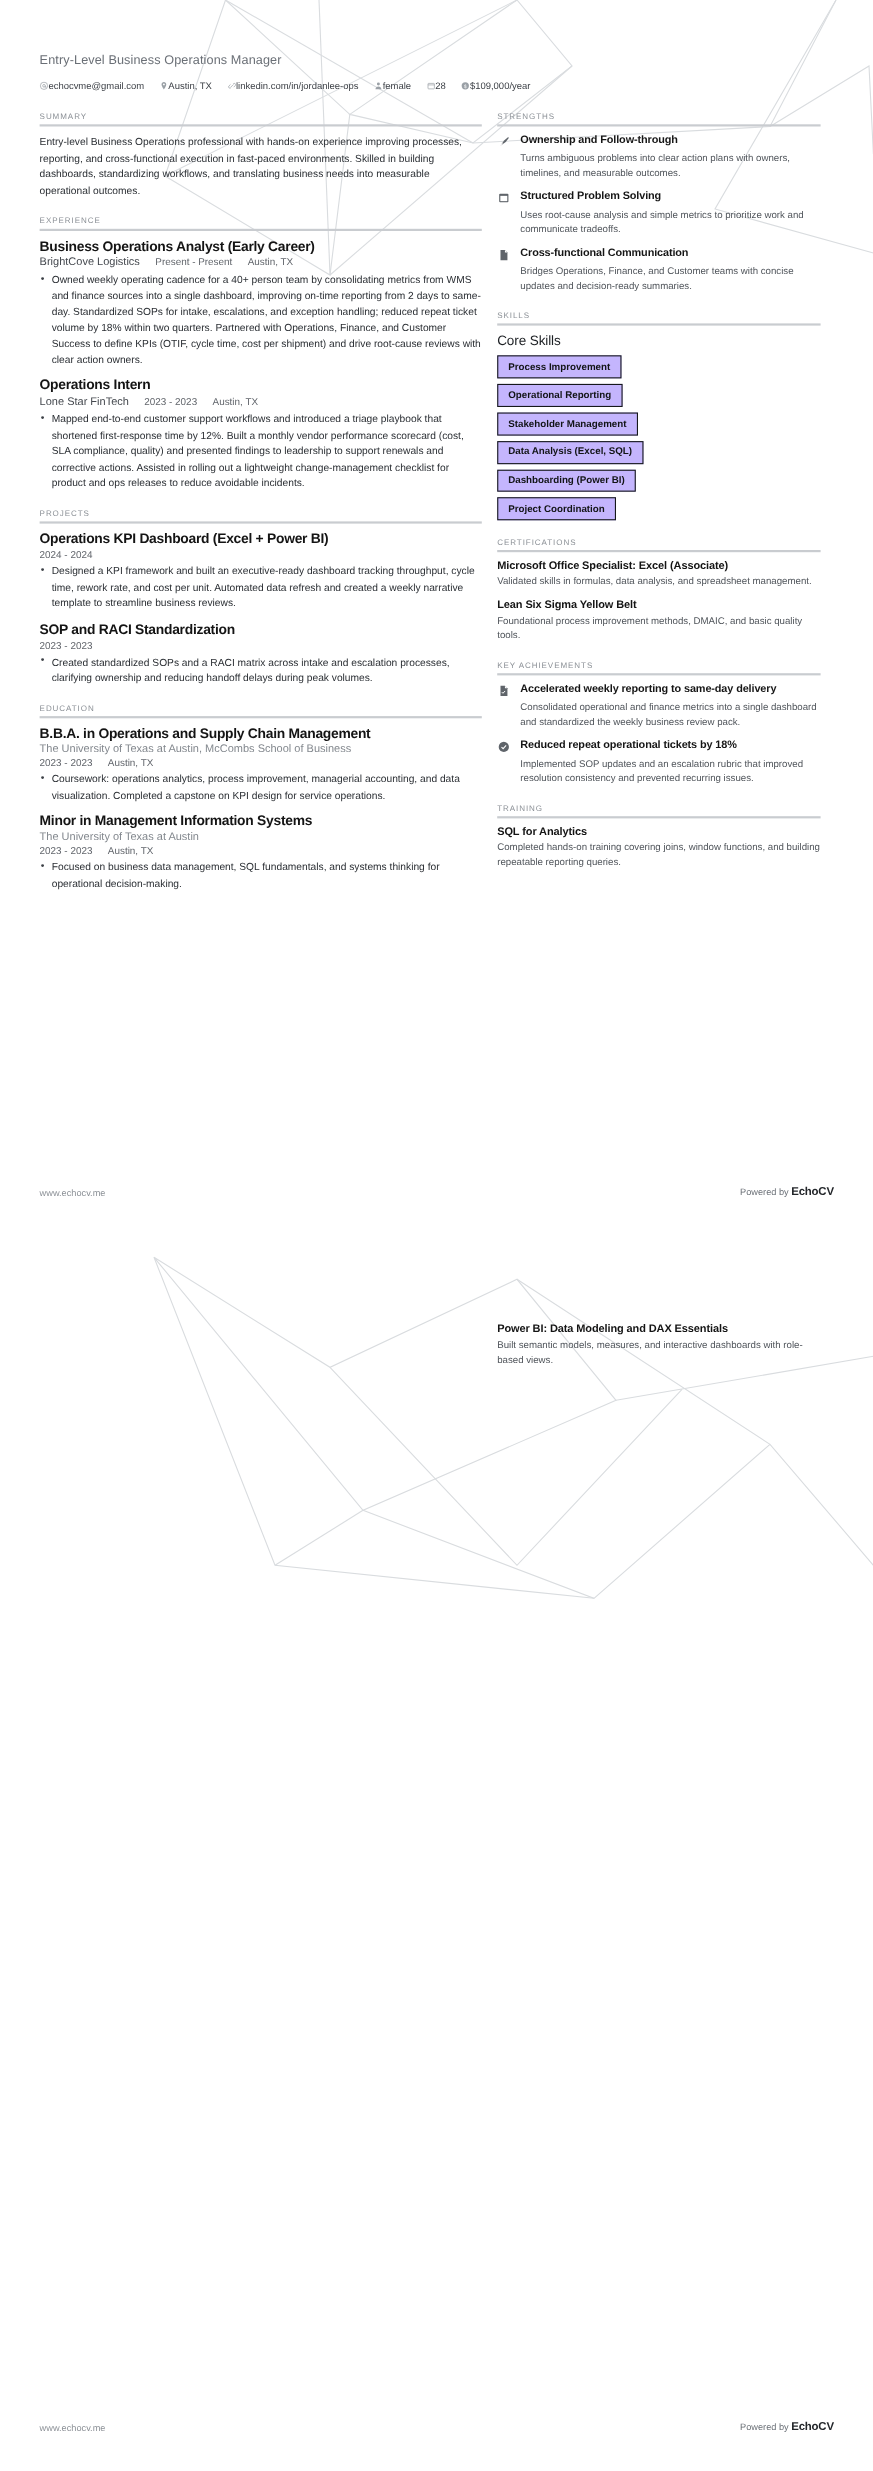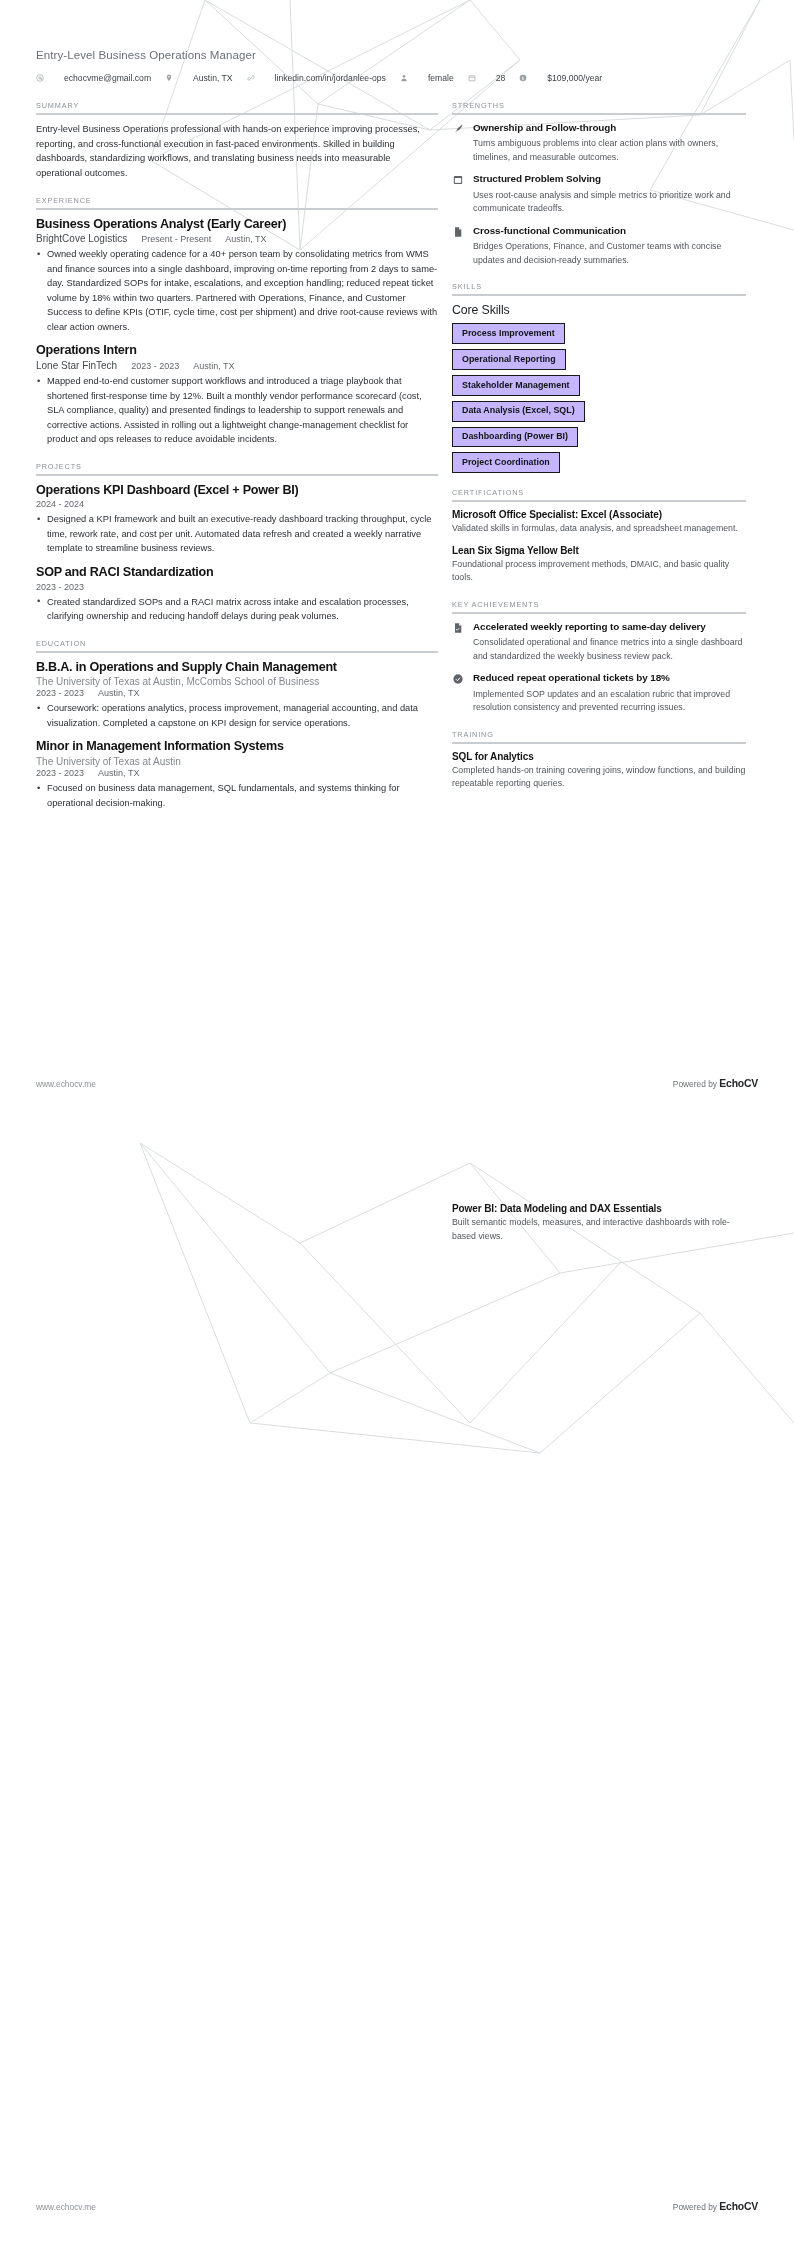--- a/index.html
+++ b/index.html
@@ -47,21 +47,21 @@
   }
   .contact {
     display:flex;
     flex-wrap:wrap;
     align-items:center;
     gap:0 14px;
     margin-top:12px;
     font-size:8.6px;
     color:#3b3f45;
   }
-  .contact .citem { display:flex; align-items:center; gap:20px; white-space:nowrap; }
+  .contact .citem { display:flex; align-items:center; gap:0; white-space:nowrap; }
   .contact .ico { width:8px; height:8px; display:block; color:#9aa0a6; flex:0 0 auto; }
   .contact .ico svg { width:8px; height:8px; display:block; }
 
   
   .cols {
     display:flex;
     gap:14px;
     margin-top:18px;
     align-items:flex-start;
   }

